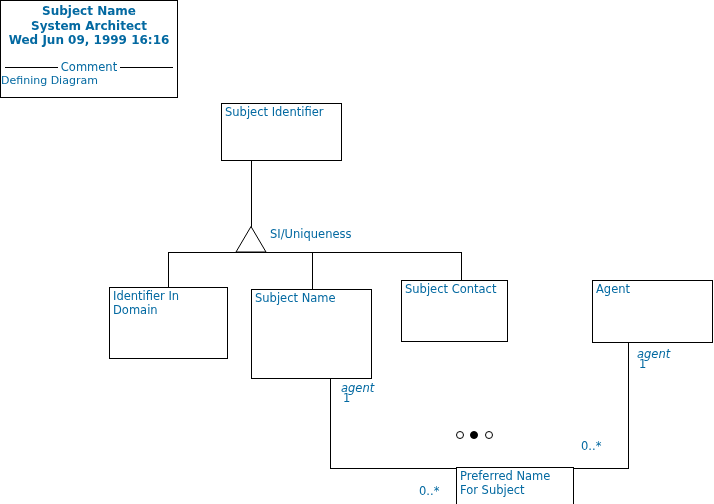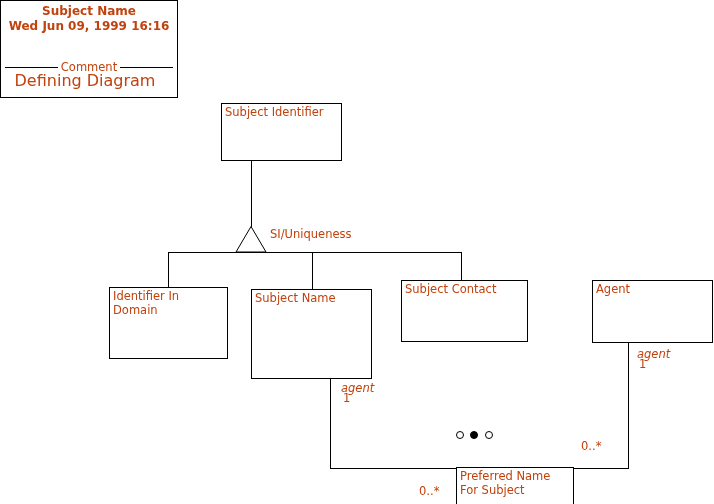--- a/index.html
+++ b/index.html
@@ -8,21 +8,21 @@
     padding: 0;
     background: #ffffff;
   }
   #canvas {
     position: relative;
     width: 714px;
     height: 504px;
     background: #ffffff;
     overflow: hidden;
     font-family: "DejaVu Sans", "Liberation Sans", sans-serif;
-    color: #c2410c;
+    color: #0369a1;
   }
 
   
   .box {
     position: absolute;
     border: 1px solid #000000;
     background: #ffffff;
     box-sizing: border-box;
   }
   .box-label {
@@ -92,22 +92,21 @@
     flex: 0 0 auto;
     padding: 0 3px;
     font-size: 11.5px;
     line-height: 13px;
   }
   #header-subtitle {
     position: absolute;
     left: 0;
     right: 8px;
     top: 73px;
-    text-align: center;
-    font-size: 16px;
+    font-size: 11px;
     line-height: 14px;
   }
 
   
   #gen-triangle {
     position: absolute;
     left: 235px;
     top: 226px;
     width: 32px;
     height: 27px;
@@ -127,20 +126,21 @@
   .marker-circle.filled { background: #000000; }
 </style>
 </head>
 <body>
 
 <div id="canvas">
 
   <div class="box" id="header-box">
     <div id="header-title">
       <div>Subject Name</div>
+      <div>System Architect</div>
       <div>Wed Jun 09, 1999  16:16</div>
     </div>
     <div id="comment-divider">
       <span class="rule"></span>
       <span class="word">Comment</span>
       <span class="rule"></span>
     </div>
     <div id="header-subtitle">Defining Diagram</div>
   </div>
 
@@ -165,21 +165,21 @@
   </div>
 
   <div class="box" style="left:221px; top:103px; width:121px; height:58px;">
     <div class="box-label">Subject Identifier</div>
   </div>
 
   <div class="box" style="left:251px; top:289px; width:121px; height:90px;">
     <div class="box-label">Subject Name</div>
   </div>
 
-  <div class="box" style="left:401px; top:280px; width:127px; height:62px;">
+  <div class="box" style="left:401px; top:280px; width:107px; height:62px;">
     <div class="box-label">Subject Contact</div>
   </div>
 
   <div class="box" style="left:592px; top:280px; width:121px; height:63px;">
     <div class="box-label">Agent</div>
   </div>
 
   <div class="vline" style="left:330px; top:379px; height:90px;"></div>
   <div class="hline" style="left:330px; top:468px; width:127px;"></div>
 

